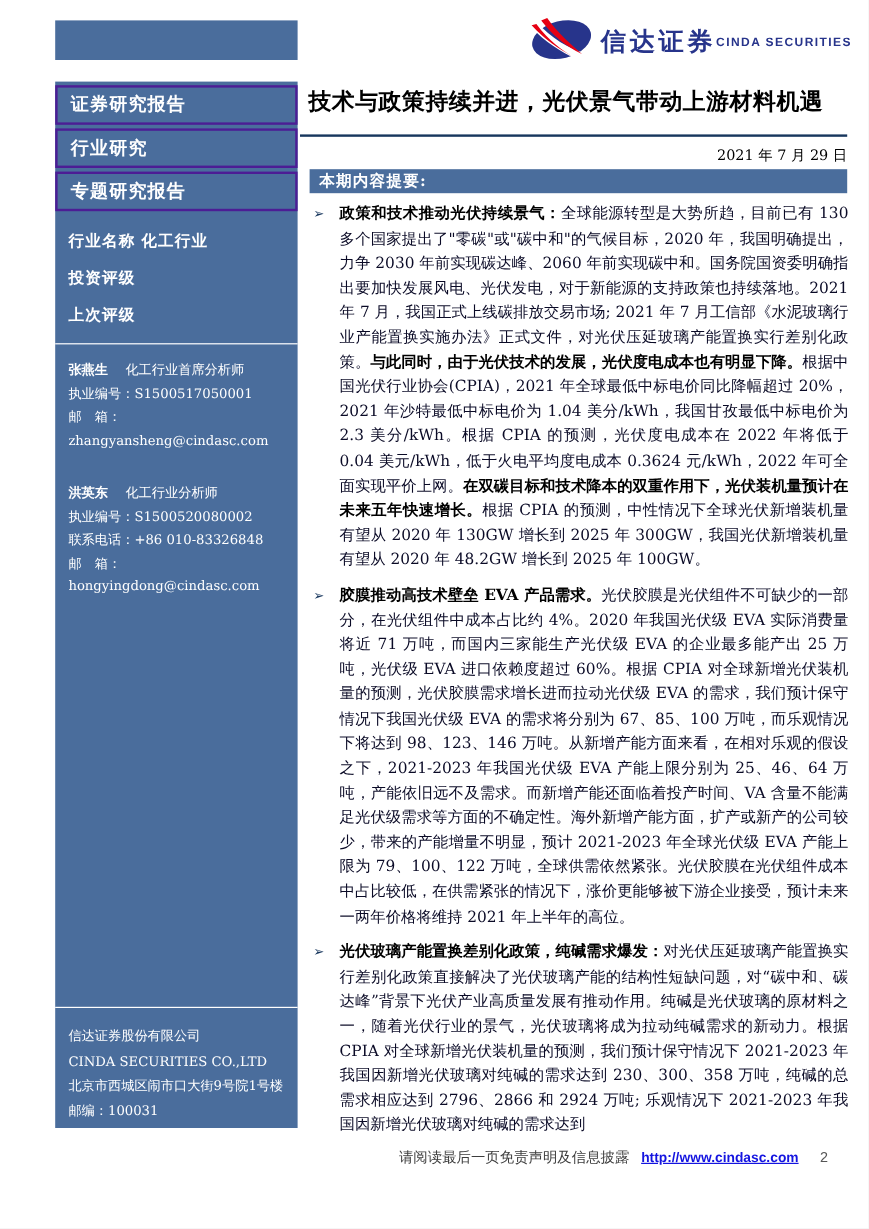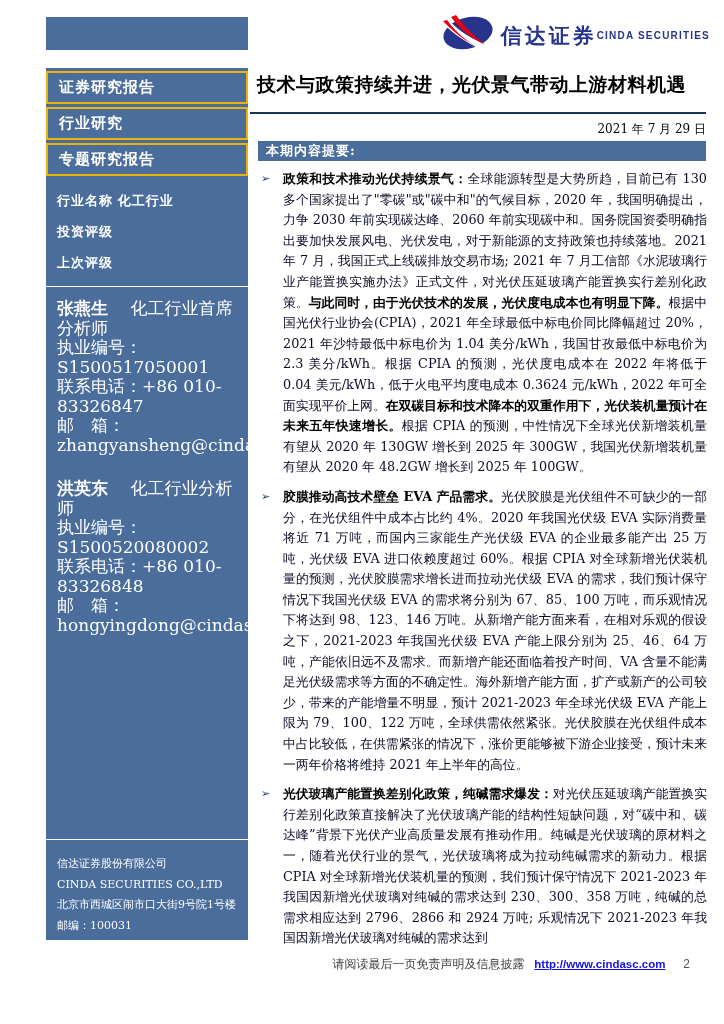--- a/index.html
+++ b/index.html
@@ -14,31 +14,31 @@
   .logo-text { display:flex; flex-direction:row; align-items:center; line-height:1; }
   .logo-cn { font-size:21px; font-weight:bold; color:#27348b; letter-spacing:3px; font-family:"Liberation Sans",sans-serif; }
   .logo-en { font-size:10px; font-weight:bold; color:#27348b; letter-spacing:1.2px; margin-top:2px; font-family:"Liberation Sans",sans-serif; }
   
   .topbar { position:absolute; left:46px; top:17px; width:202px; height:33px; background:#4a6d9c; }
   .sidebar {
     position:absolute; left:46px; top:68px; width:202px; height:872px;
     background:#4a6d9c; color:#fff; padding-top:3px;
   }
   .side-box {
-    border:2px solid #eab308; height:33px; margin-bottom:3px;
+    border:2px solid #4c1d95; height:33px; margin-bottom:3px;
     display:flex; align-items:center; padding-left:11px;
     font-family:"Liberation Sans","DejaVu Sans",sans-serif;
     font-weight:bold; font-size:15px; letter-spacing:1px;
   }
   .side-field {
     padding-left:11px; margin-top:13px; font-weight:bold; font-size:13px;
     font-family:"Liberation Sans","DejaVu Sans",sans-serif; letter-spacing:1px;
   }
   .side-sep { border:none; border-top:1px solid #fff; margin:14px 0 6px 0; }
-  .analyst { padding:6px 4px 4px 11px; font-size:17px; line-height:19.5px; }
+  .analyst { padding:6px 4px 4px 11px; font-size:11px; line-height:19.5px; }
   .analyst .a-name { font-weight:bold; }
   .company { padding:8px 4px 4px 11px; font-size:11px; line-height:20.5px; }
   .side-spacer { flex:1; }
   .sidebar-inner { display:flex; flex-direction:column; height:100%; }
   
   .doc-title {
     position:absolute; left:257px; top:72px; width:450px;
     font-size:19px; font-weight:bold; color:#000000; letter-spacing:0.5px;
     white-space:nowrap;
   }
@@ -116,21 +116,20 @@
       </div>
 
       <hr class="side-sep">
 
       <div class="analyst">
         <div>
           <span class="a-name">张燕生</span>
           　<span>化工行业首席分析师</span>
         </div>
         <div>执业编号：S1500517050001</div>
-        <div>联系电话：+86 010-83326847</div>
         <div>邮　箱：zhangyansheng@cindasc.com</div>
       </div>
 
       <div class="analyst" style="margin-top:14px;">
         <div>
           <span class="a-name">洪英东</span>
           　<span>化工行业分析师</span>
         </div>
         <div>执业编号：S1500520080002</div>
         <div>联系电话：+86 010-83326848</div>

